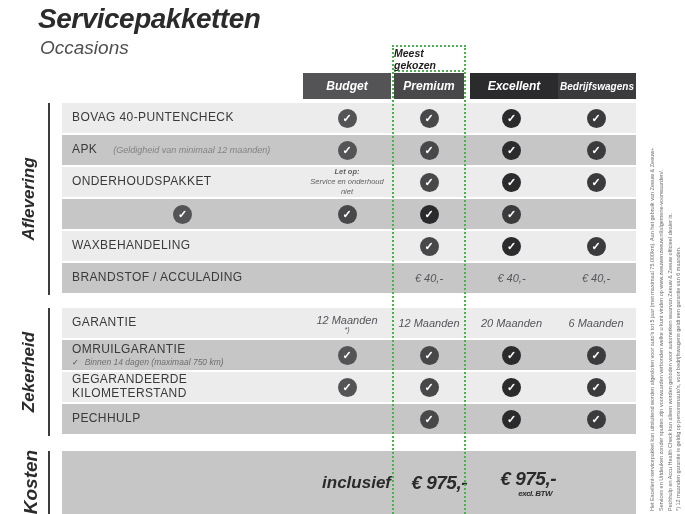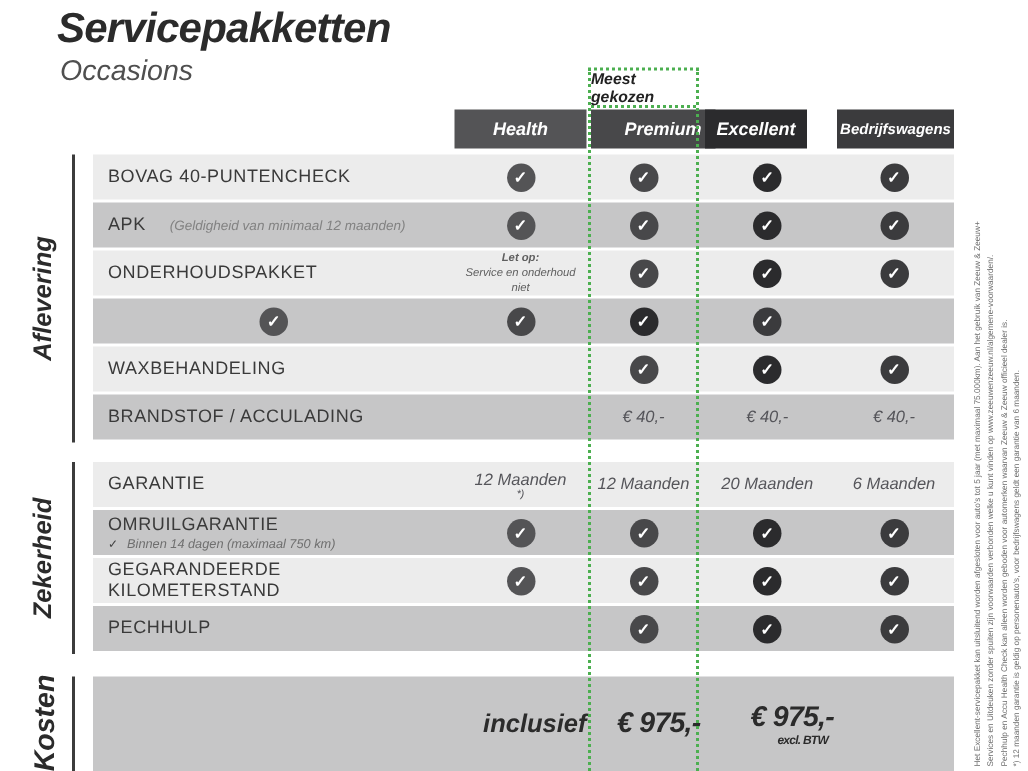--- a/index.html
+++ b/index.html
@@ -23,22 +23,22 @@
   .logo-icon { width:28px; height:28px; margin-left:1px; }
   .logo-row2 { text-align:right; margin-top:-4px; padding-right:20px; }
   .logo-amp { color:#1e9cd7; font-weight:bold; font-style:italic; font-size:22px; }
   
   .colhead {
     position:absolute; top:73px; height:26px;
     display:flex; align-items:center; justify-content:center;
     color:#fff; font-weight:bold; font-style:italic; font-size:12px;
   }
   #ch0 { left:303px; width:88px; }
-  #ch1 { left:394px; width:70px;padding-left:13px; }
-  #ch2 { left:470px; width:68px; }
+  #ch1 { left:394px; width:70px; }
+  #ch2 { left:470px; width:88px; }
   #ch3 { left:558px; width:78px; font-size:10px; }
   
   .premium-box {
     position:absolute; left:392px; top:45px; width:74px; height:469px;
     border-left:2px dotted #4caf50; border-right:2px dotted #4caf50;
     border-top:2px dotted #4caf50; box-sizing:border-box;
     pointer-events:none; z-index:5;
   }
   .meest {
     height:23px; border-bottom:2px dotted #4caf50;
@@ -109,21 +109,21 @@
 </style>
 </head>
 <body>
 
 <div class="page">
 
   <div class="title">Servicepakketten</div>
   <div class="subtitle">Occasions</div>
 
 
-  <div class="colhead" id="ch0" style="background: rgb(84, 84, 86);">Health</div>
+  <div class="colhead" id="ch0" style="background: rgb(84, 84, 86);">Budget</div>
   <div class="colhead" id="ch1" style="background: rgb(72, 72, 74);">Premium</div>
   <div class="colhead" id="ch2" style="background: rgb(43, 43, 45);">Excellent</div>
   <div class="colhead" id="ch3" style="background: rgb(59, 59, 61);">Bedrijfswagens</div>
 
   <div class="premium-box">
     <div class="meest">Meest gekozen</div>
   </div>
 
   <div class="vline" id="vl0"></div>
   <div class="vline" id="vl1"></div>

